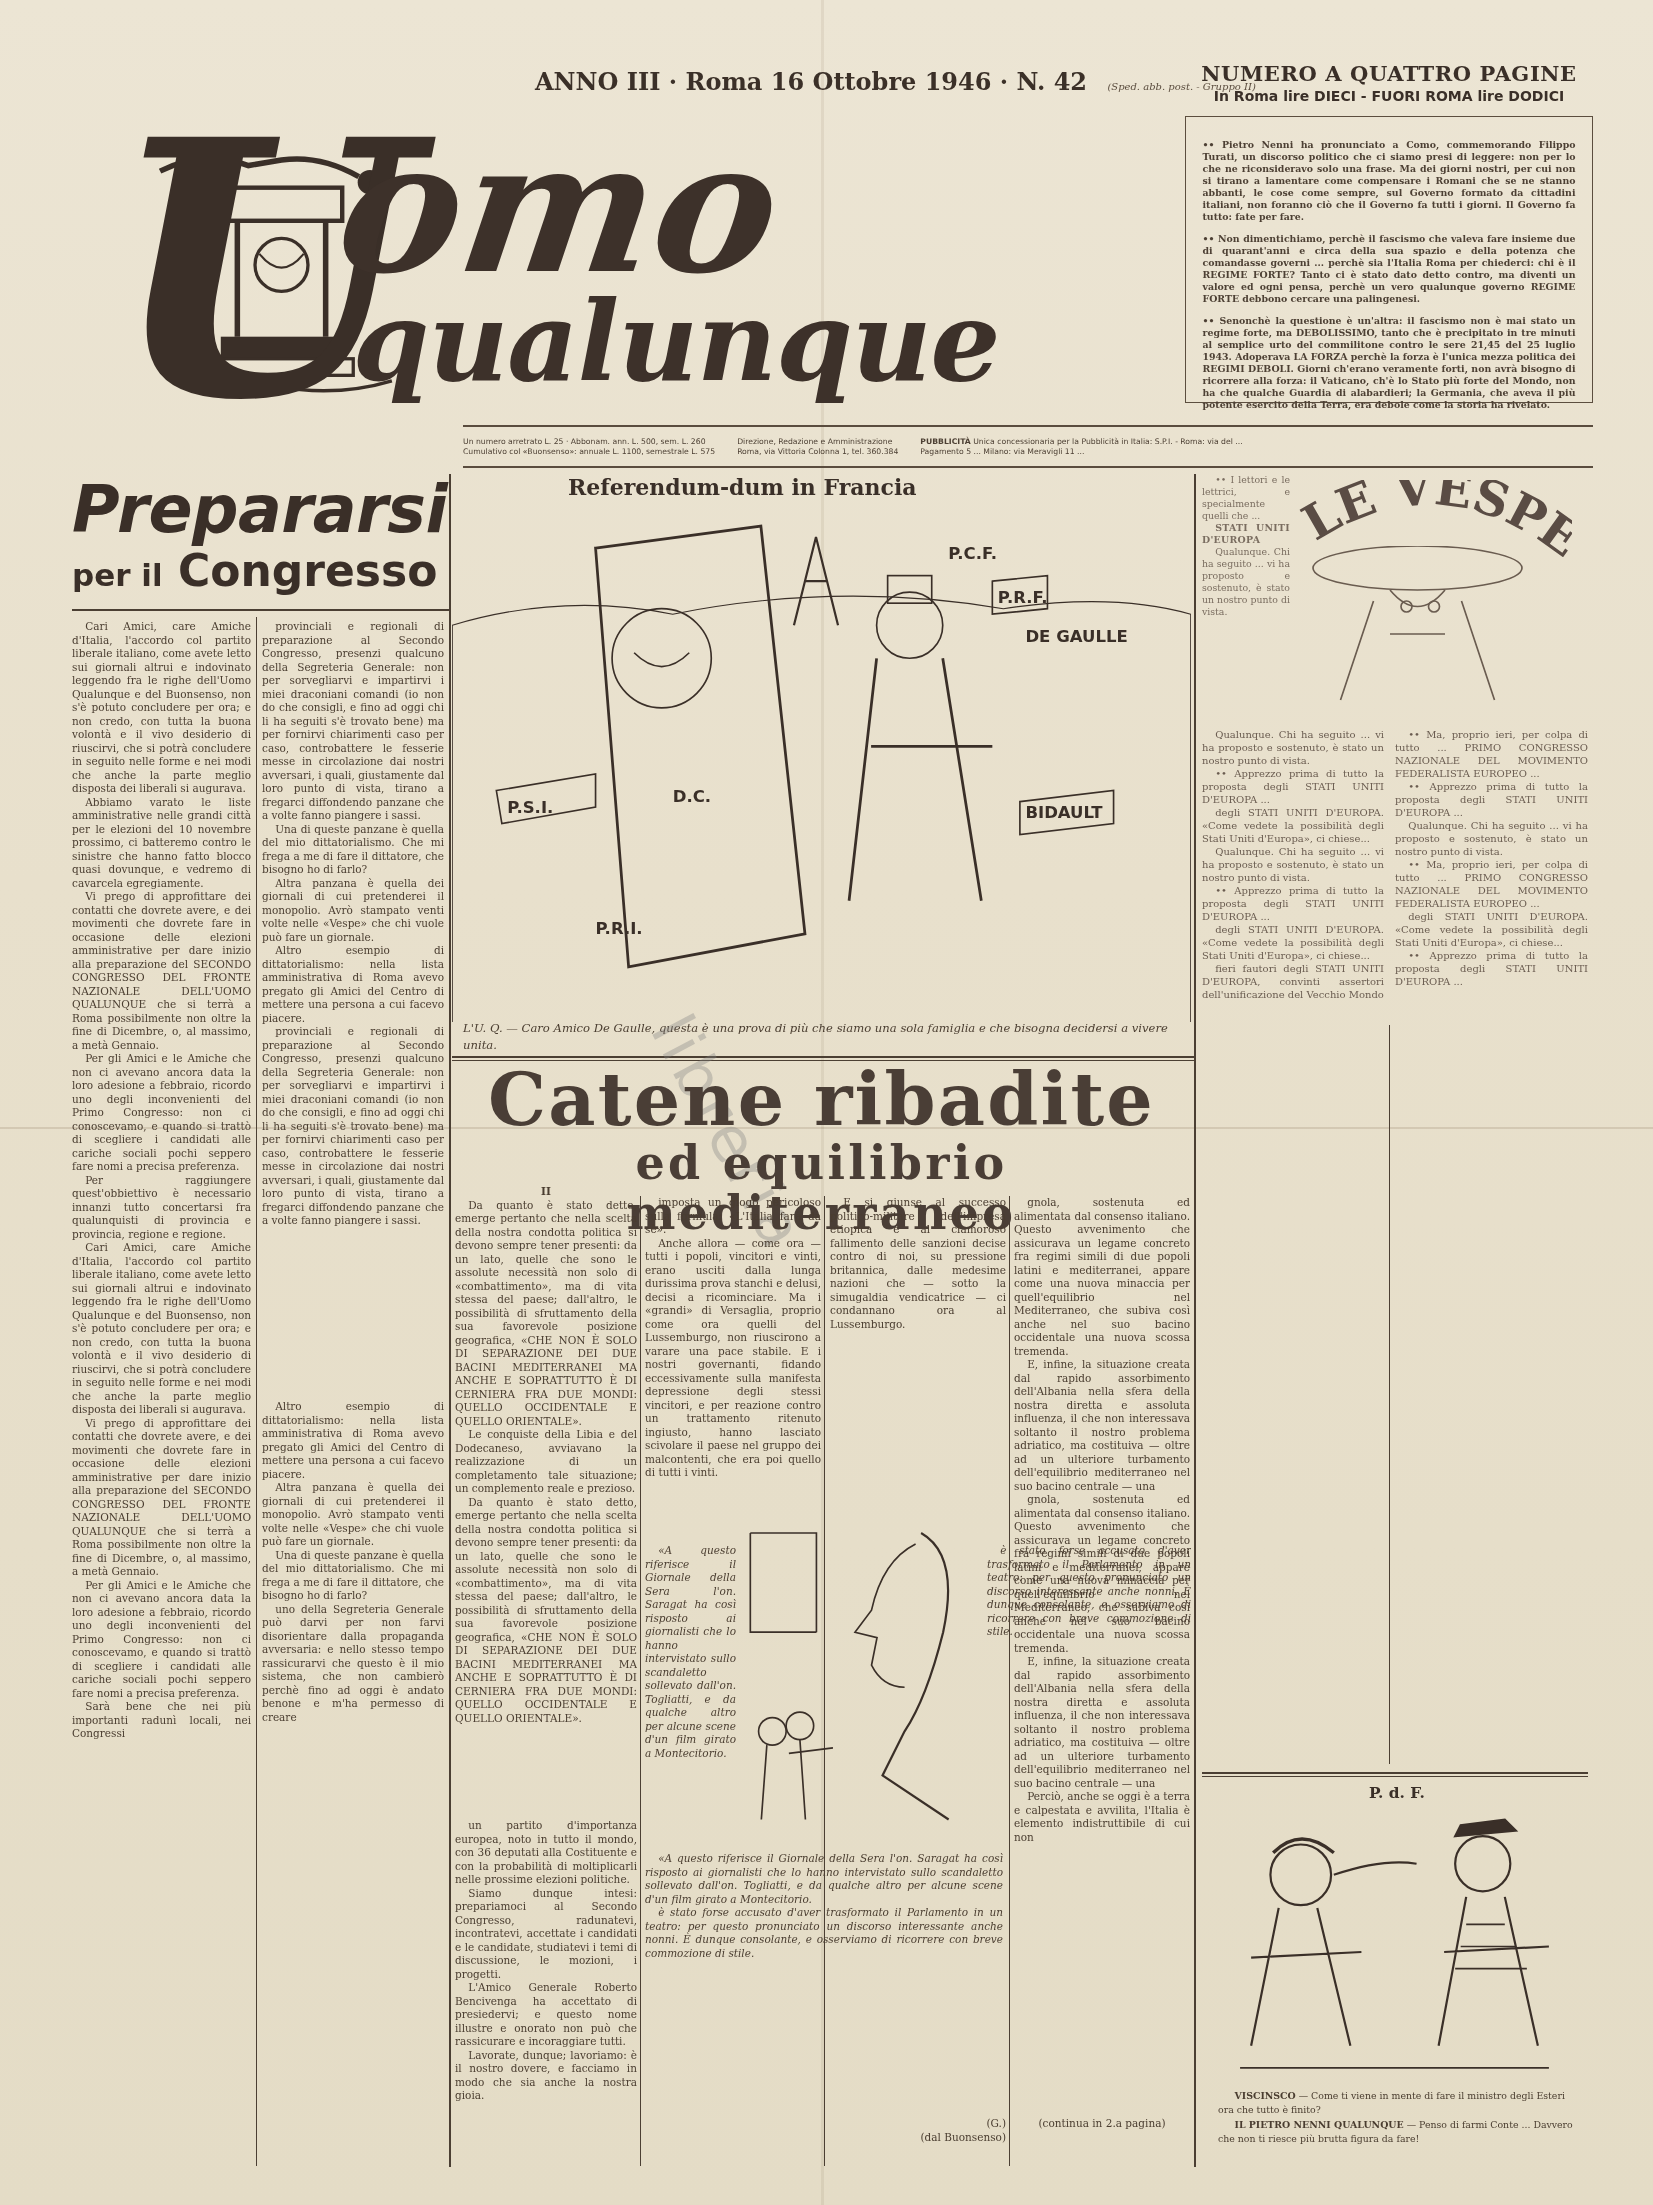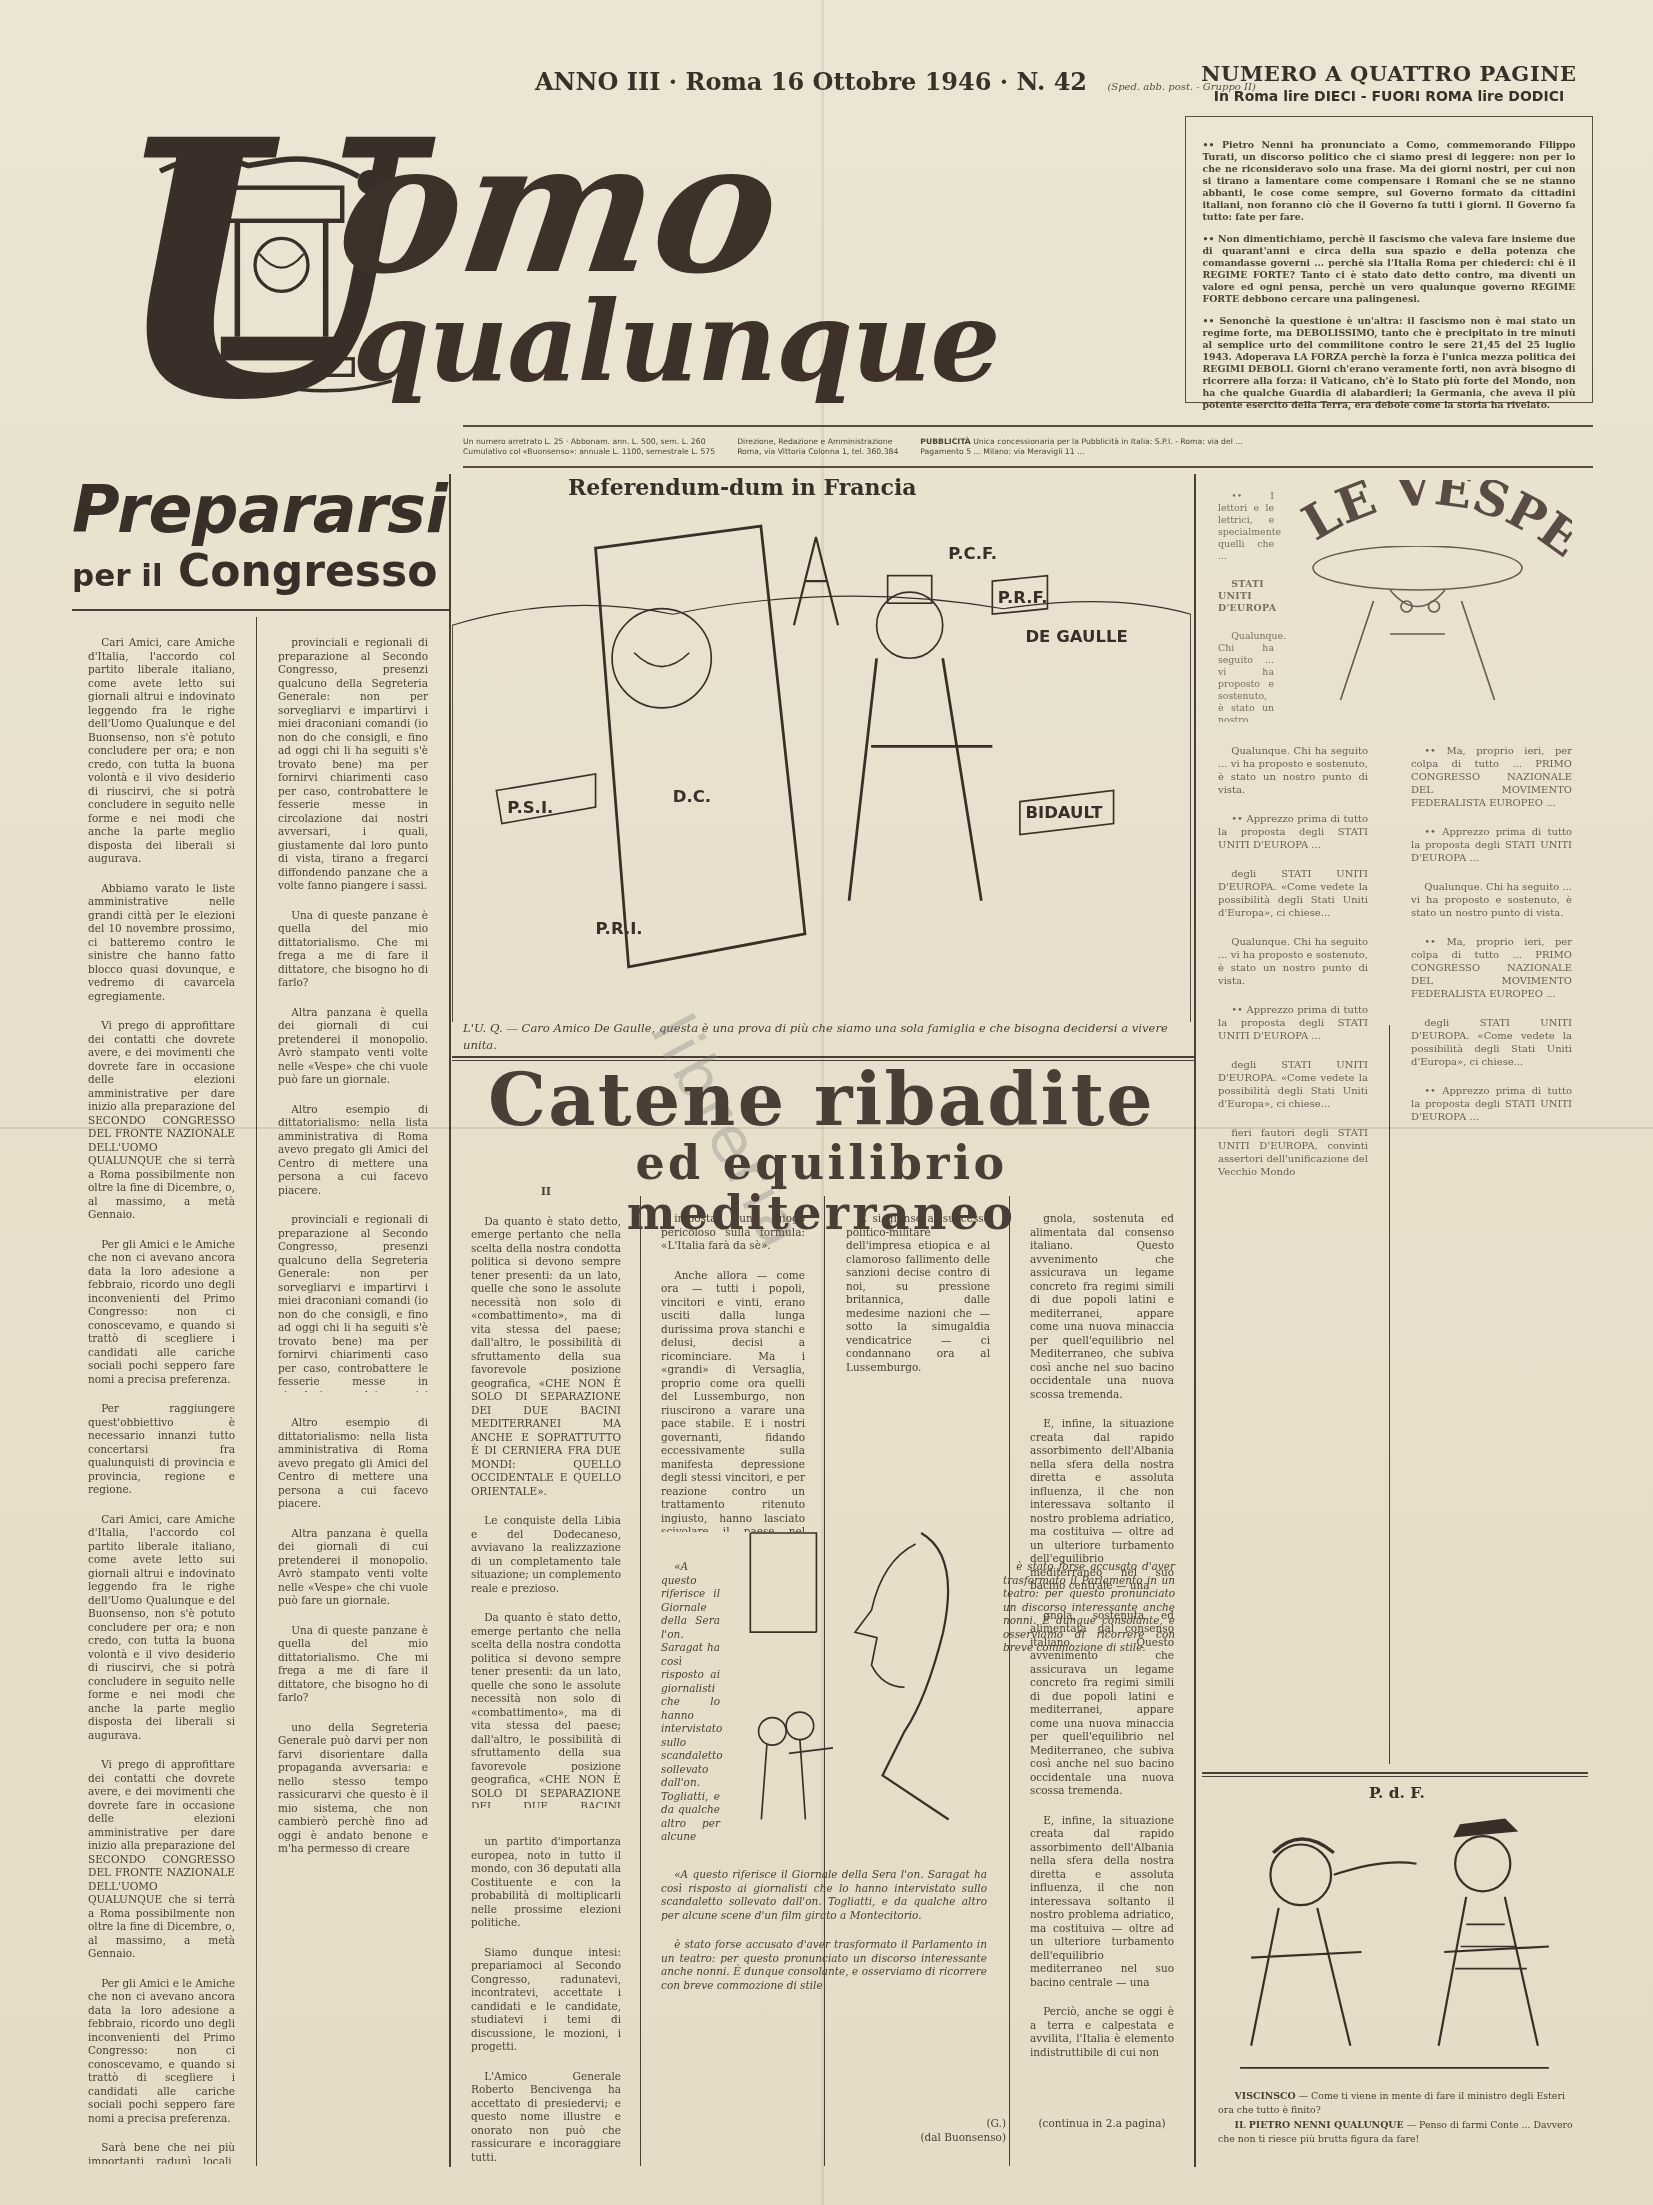--- a/index.html
+++ b/index.html
@@ -66,21 +66,21 @@
   
   .lead-head { position:absolute; left:72px; top:474px; width:375px; }
   .lead-h1 { font-family:"DejaVu Sans", sans-serif; font-weight:bold; font-style:italic; font-size:65px; line-height:72px; color:#3a2f28; letter-spacing:-0.6px;text-align:center; }
   .lead-h2 { font-family:"DejaVu Sans", sans-serif; font-weight:bold; font-size:44px; line-height:50px; color:#3a2f28; }
   .lead-h2 .small { font-size:31px; }
 
   .textcol {
     position:absolute; font-family:"DejaVu Serif", serif; font-size:10.5px; line-height:13.5px;
     color:#4a3d30; text-align:justify; overflow:hidden; hyphens:auto;
   }
-  .textcol p { margin:16px; text-indent:13.2px; }
+  .textcol p { margin:0; text-indent:13.2px; }
   .textcol .caps { font-weight:bold; letter-spacing:0.3px; }
 
   
   .cartoon-title { position:absolute; left:568px; top:474px; width:496px; text-align:left; font-family:"DejaVu Serif", serif; font-weight:bold; font-size:22px; color:#3a2f28; }
   .cartoon-box { position:absolute; left:452px; top:515px; width:739px; height:507px; }
   .cartoon-caption { position:absolute; left:463px; top:1020px; width:722px; font-family:"DejaVu Serif", serif; font-style:italic; font-size:11.6px; line-height:16.5px; color:#4a3d30; }
 
   .second-head { position:absolute; left:463px; top:1061px; width:717px; text-align:center; }
   .sh1 { font-family:"DejaVu Serif", serif; font-weight:bold; font-size:73px; line-height:77px; color:#4a3e36; letter-spacing:2.2px; }
   .sh2 { font-family:"DejaVu Serif", serif; font-weight:bold; font-size:46px; line-height:50px; color:#4a3e36; letter-spacing:3.3px; }

